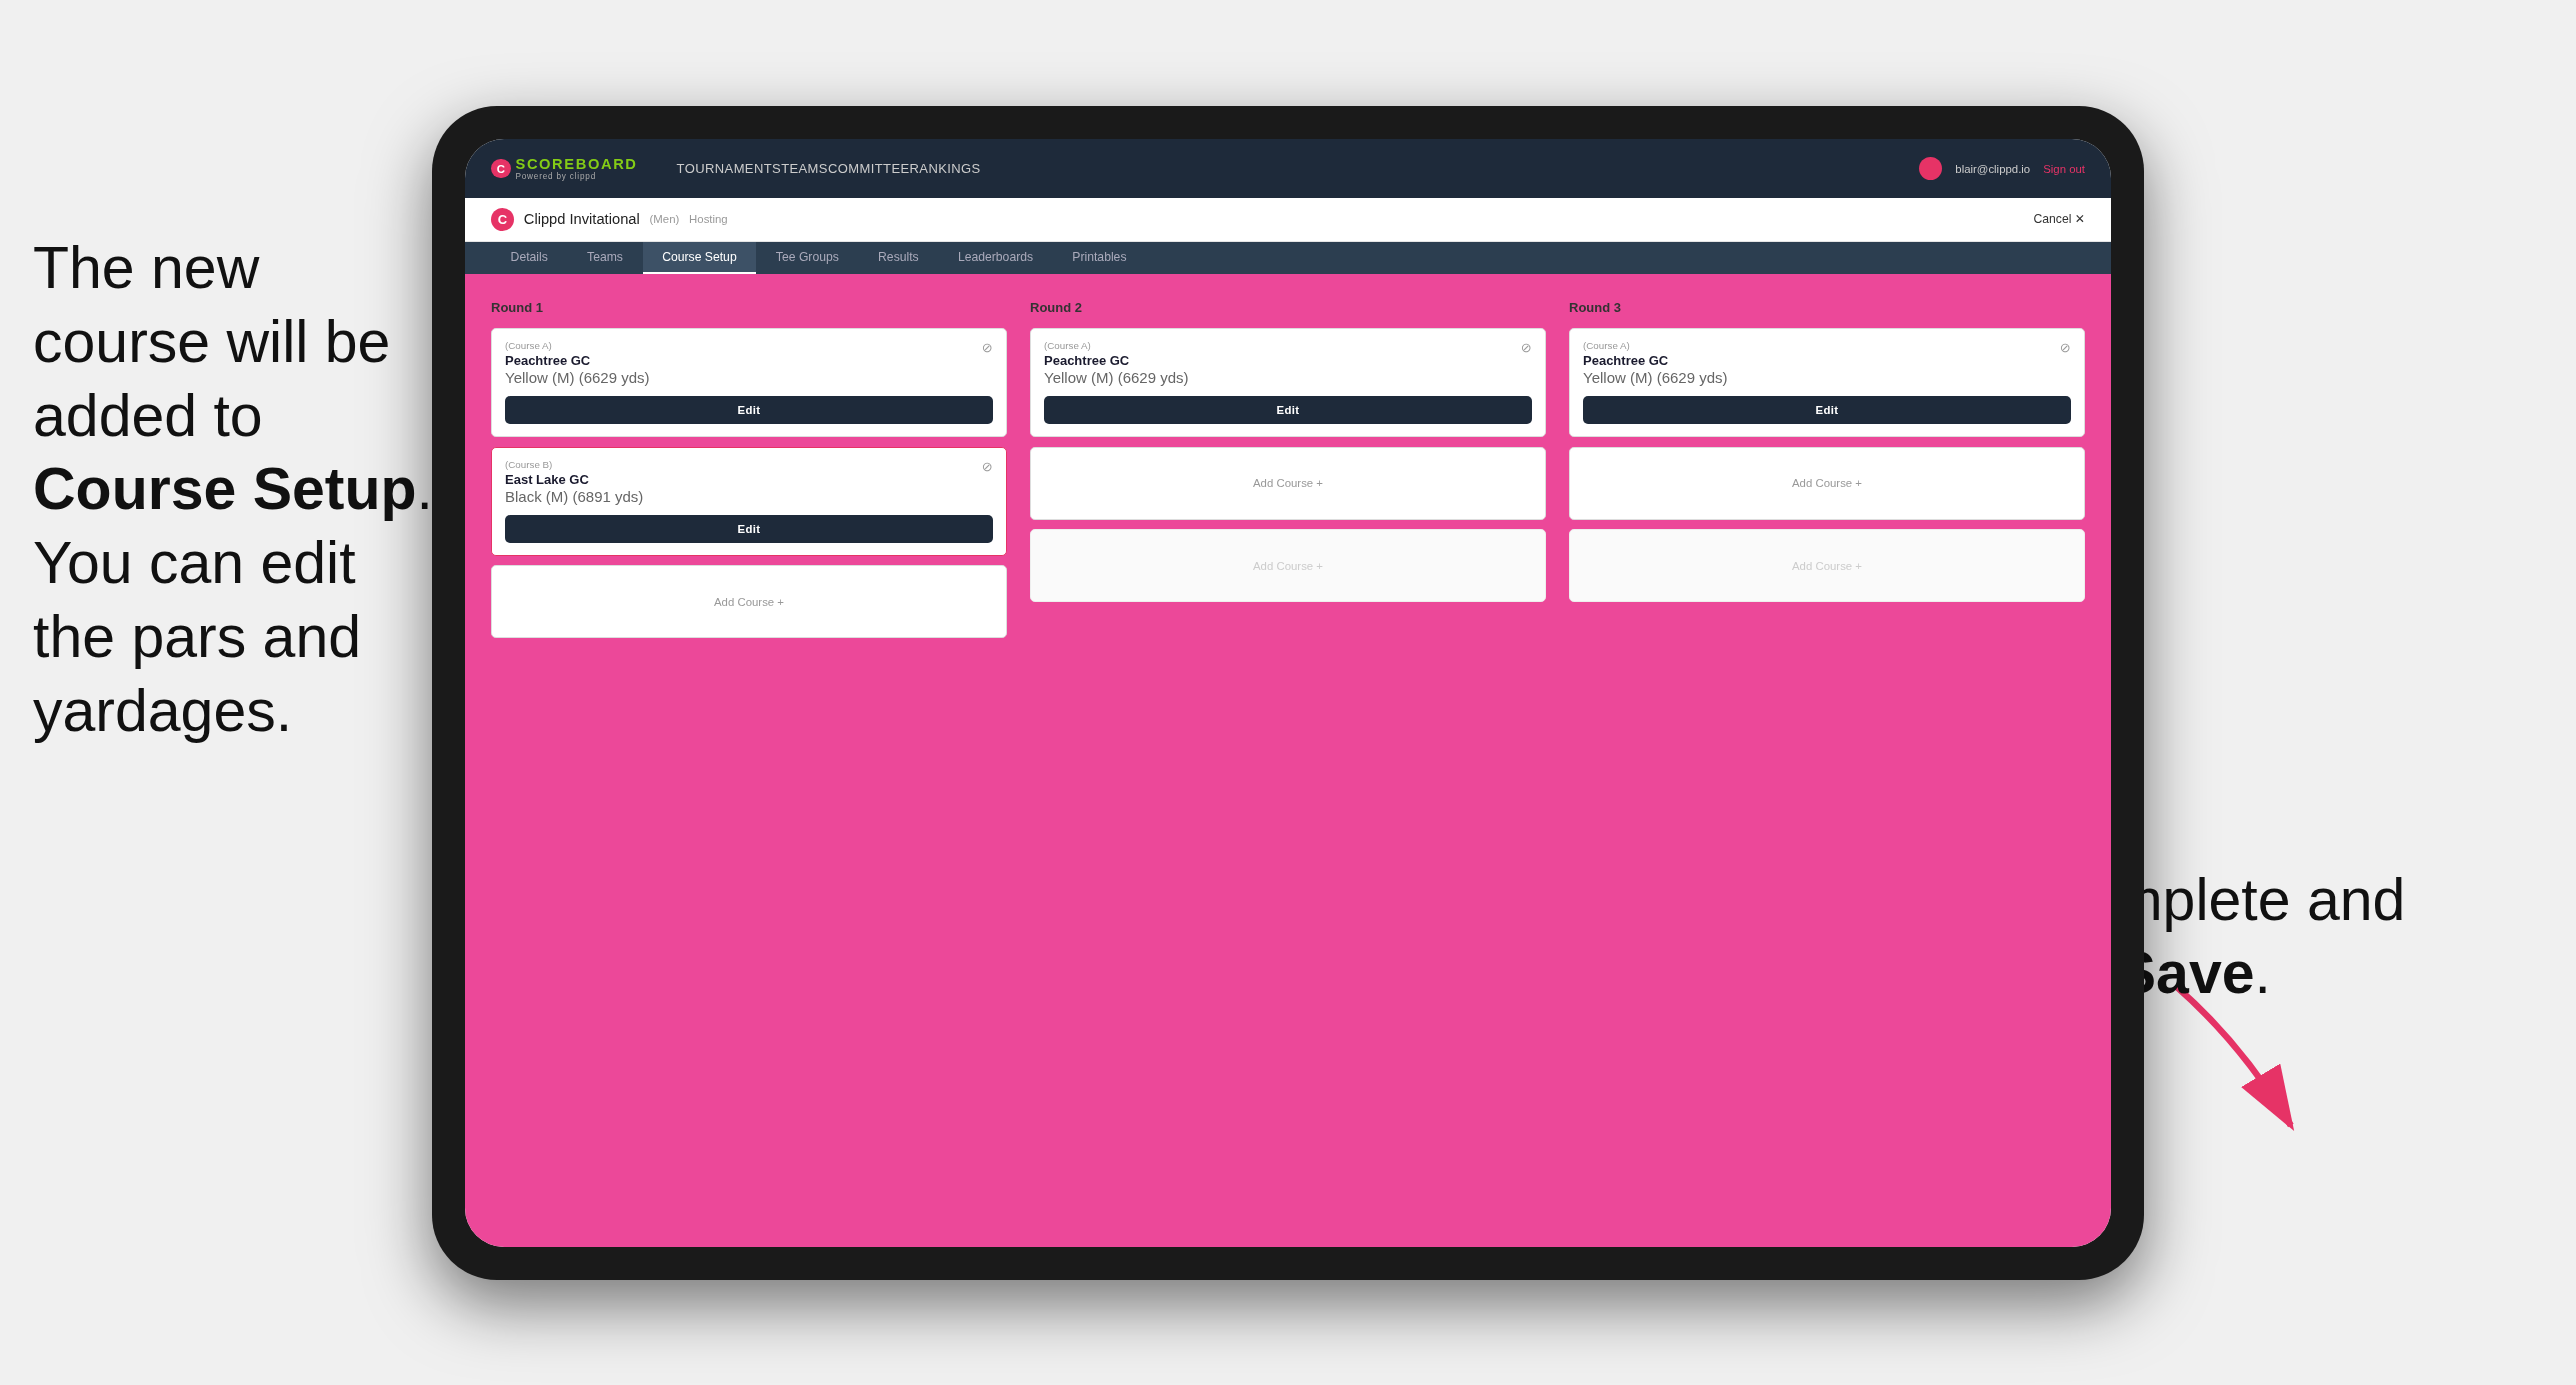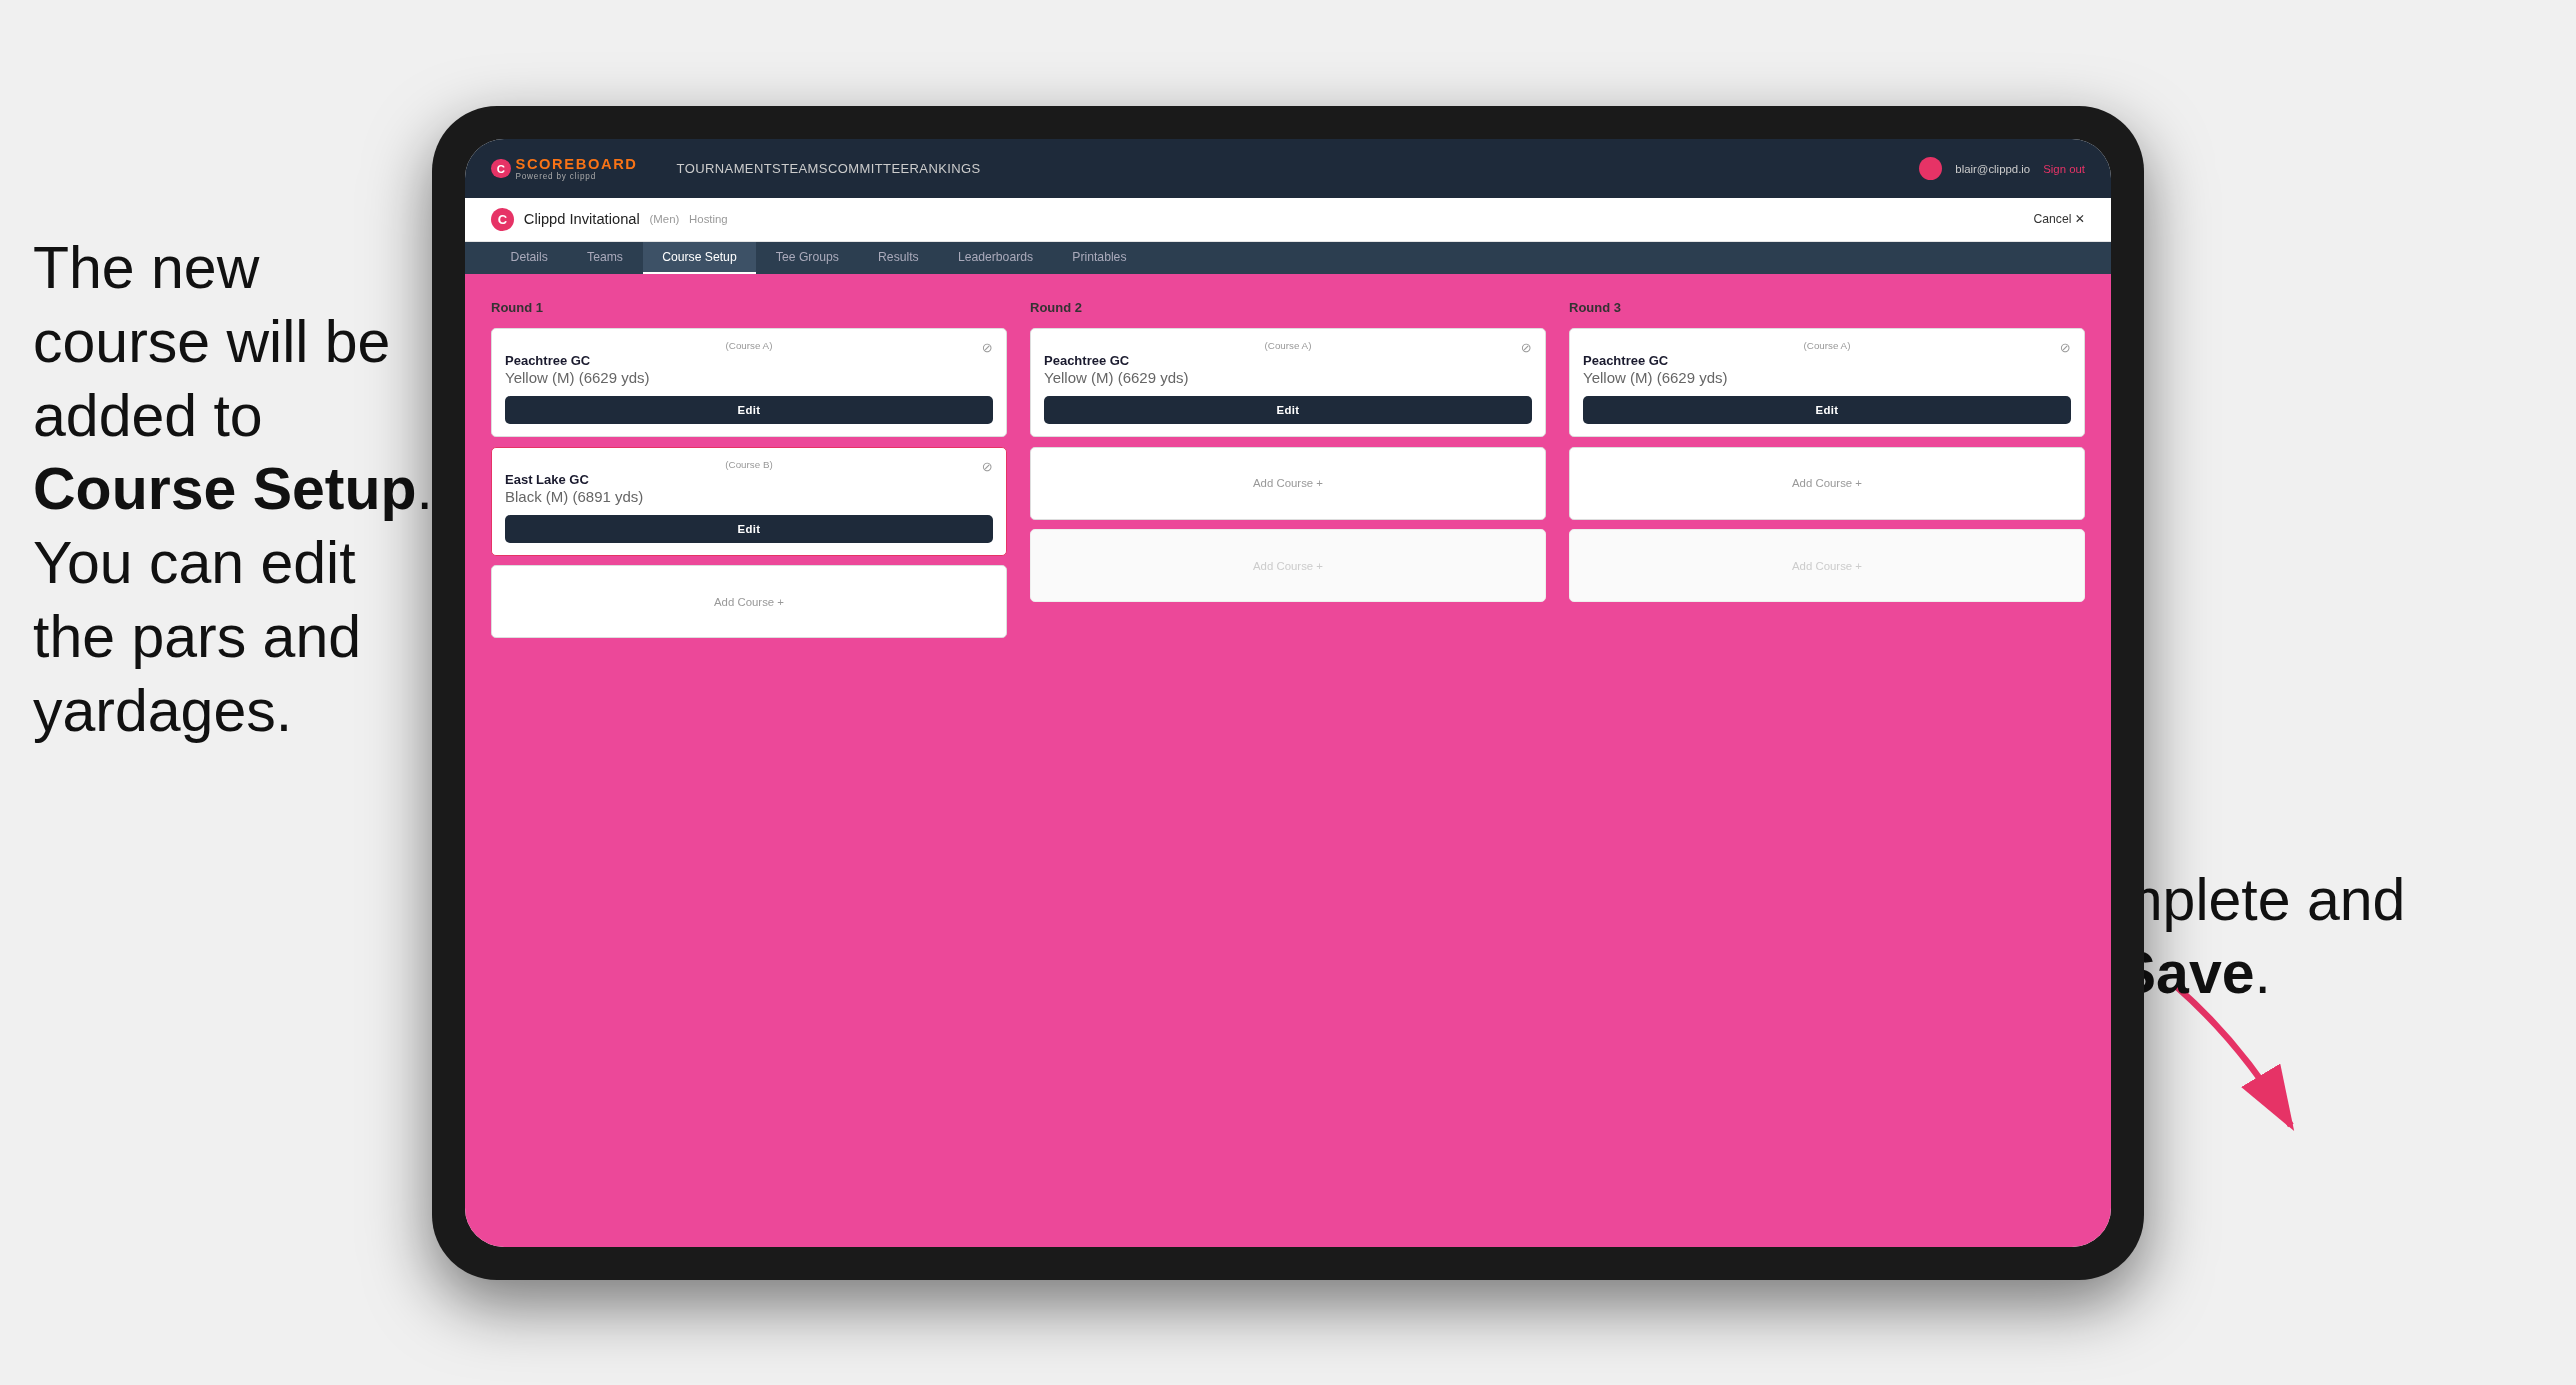--- a/index.html
+++ b/index.html
@@ -90,21 +90,21 @@
 
     .nav-logo {
       display: flex;
       flex-direction: column;
       margin-right: 39px;
     }
 
     .nav-logo-title {
       font-size: 14.7px;
       font-weight: 800;
-      color: #f97316;
+      color: #84cc16;
       letter-spacing: 1.6px;
     }
 
     .nav-logo-sub {
       font-size: 8.2px;
       color: #aaa;
       letter-spacing: 0.8px;
     }
 
     .nav-logo-c {
@@ -264,21 +264,20 @@
       border-radius: 4.9px;
       padding: 11.4px 13px 0 13px;
       margin-bottom: 9.8px;
       position: relative;
     }
 
     .course-label {
       font-size: 9.8px;
       color: #999;
       margin-bottom: 1.6px;
-      text-align: center;
     }
 
     .course-name {
       font-size: 13px;
       font-weight: 700;
       color: #1a1a2e;
       margin-bottom: 1.6px;
     }
 
     .course-details {

